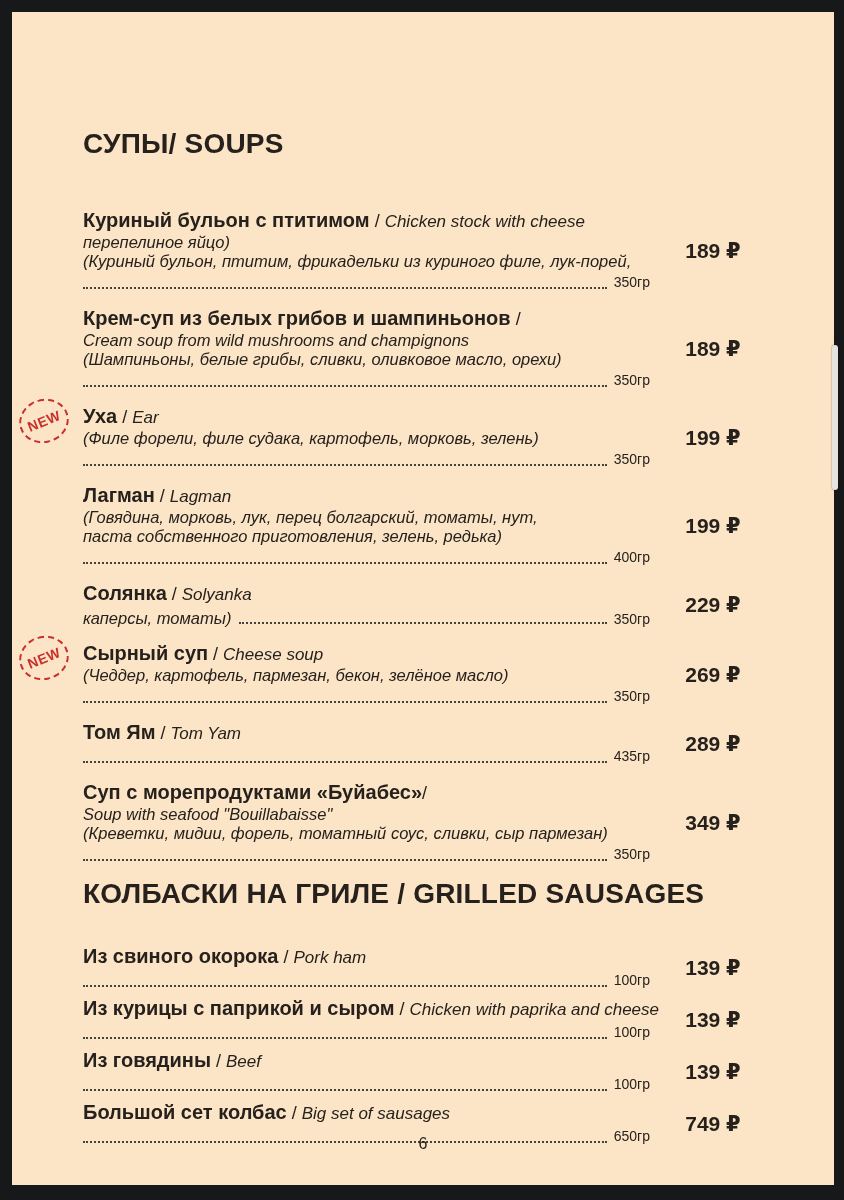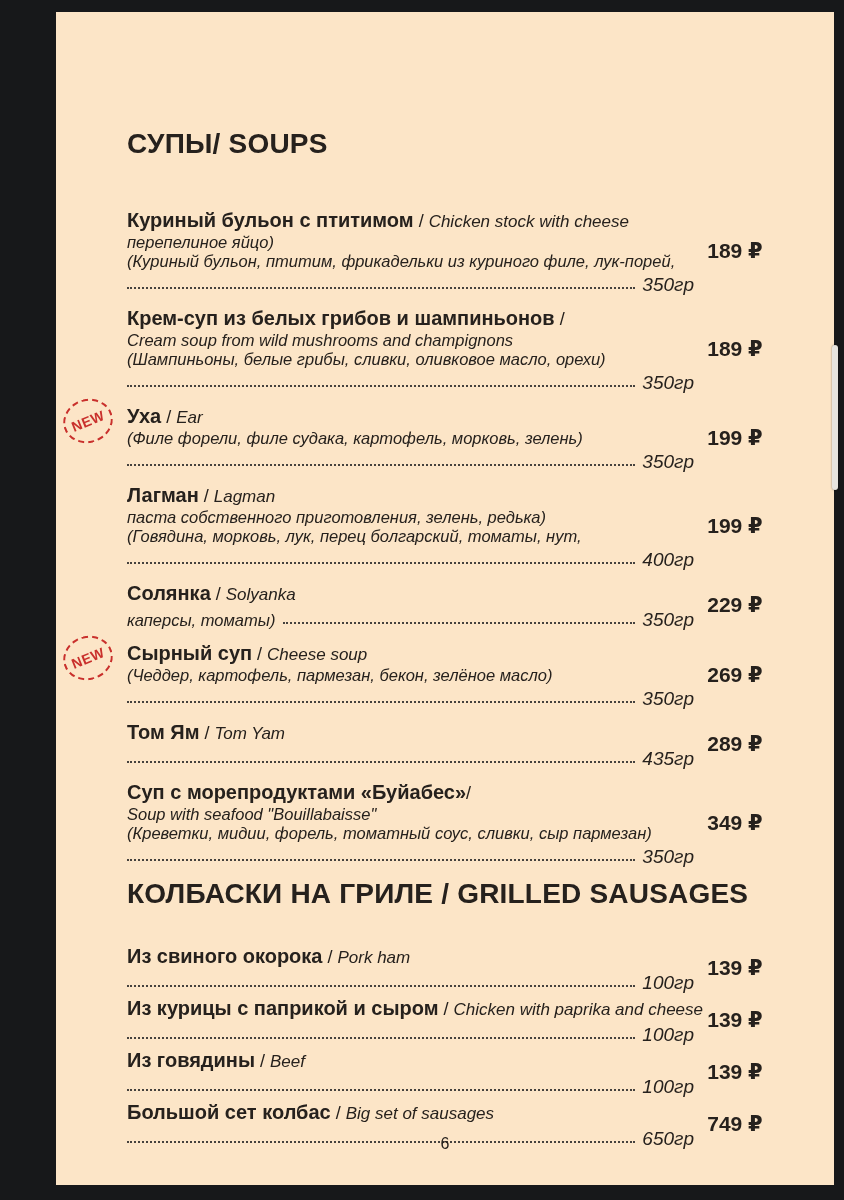--- a/index.html
+++ b/index.html
@@ -10,21 +10,20 @@
     font-family: "Liberation Sans", "DejaVu Sans", sans-serif;
   }
   .viewport { position: relative; width: 844px; height: 1200px; }
   .page {
     position: absolute;
     left: 12px; top: 12px; right: 10px; bottom: 15px;
     background: var(--page-bg, #fce5c7);
     color: var(--ink, #26211d);
     padding: 0 58px 0 71px;
     box-sizing: border-box;
-    margin-left: 44px;
   }
   .section-title {
     font-size: 28px;
     line-height: 30px;
     font-weight: 700;
     letter-spacing: 0.2px;
     white-space: nowrap;
   }
   .section.roomy { margin-top: 117px; }
   .section.roomy .section-title { margin-bottom: 50px; }
@@ -44,21 +43,21 @@
   .dots-row { display: flex; align-items: baseline; margin-top: 3px; height: 19px; }
   .dots-prefix { font-style: italic; font-size: 16.5px; white-space: nowrap; margin-right: 8px; }
   .dots {
     flex: 1;
     border-bottom: 2px dotted #45413d;
     align-self: flex-end;
     margin-bottom: 4px;
     margin-right: 7px;
     min-width: 30px;
   }
-  .weight { font-style: italic; font-size: 19px; white-space: nowrap; }
+  .weight { font-size: 14px; white-space: nowrap; }
   .price { flex: 1; text-align: center; font-weight: 700; font-size: 21px; white-space: nowrap; }
 
   .badge {
     position: absolute;
     left: -64px; top: -6px;
     width: 50px; height: 44px;
     border: 2.5px dashed var(--accent, #c9302c);
     border-radius: 50%;
     transform: rotate(-16deg);
     display: flex; align-items: center; justify-content: center;
@@ -156,22 +155,22 @@
   </div>
 
   <div class="item">
 
     <div class="item-left">
       <div class="title-line">
         <span class="name">Лагман</span><span class="sep"> / </span><span class="name-en">Lagman</span>
       </div>
 
       <div class="desc">
+                  <div>(Говядина, морковь, лук, перец болгарский, томаты, нут,</div>
                   <div>паста собственного приготовления, зелень, редька)</div>
-                  <div>(Говядина, морковь, лук, перец болгарский, томаты, нут,</div>
                 </div>
       <div class="dots-row">
 
         <span class="dots"></span>
         <span class="weight">400гр</span>
       </div>
     </div>
     <div class="price">199 ₽</div>
   </div>
 

